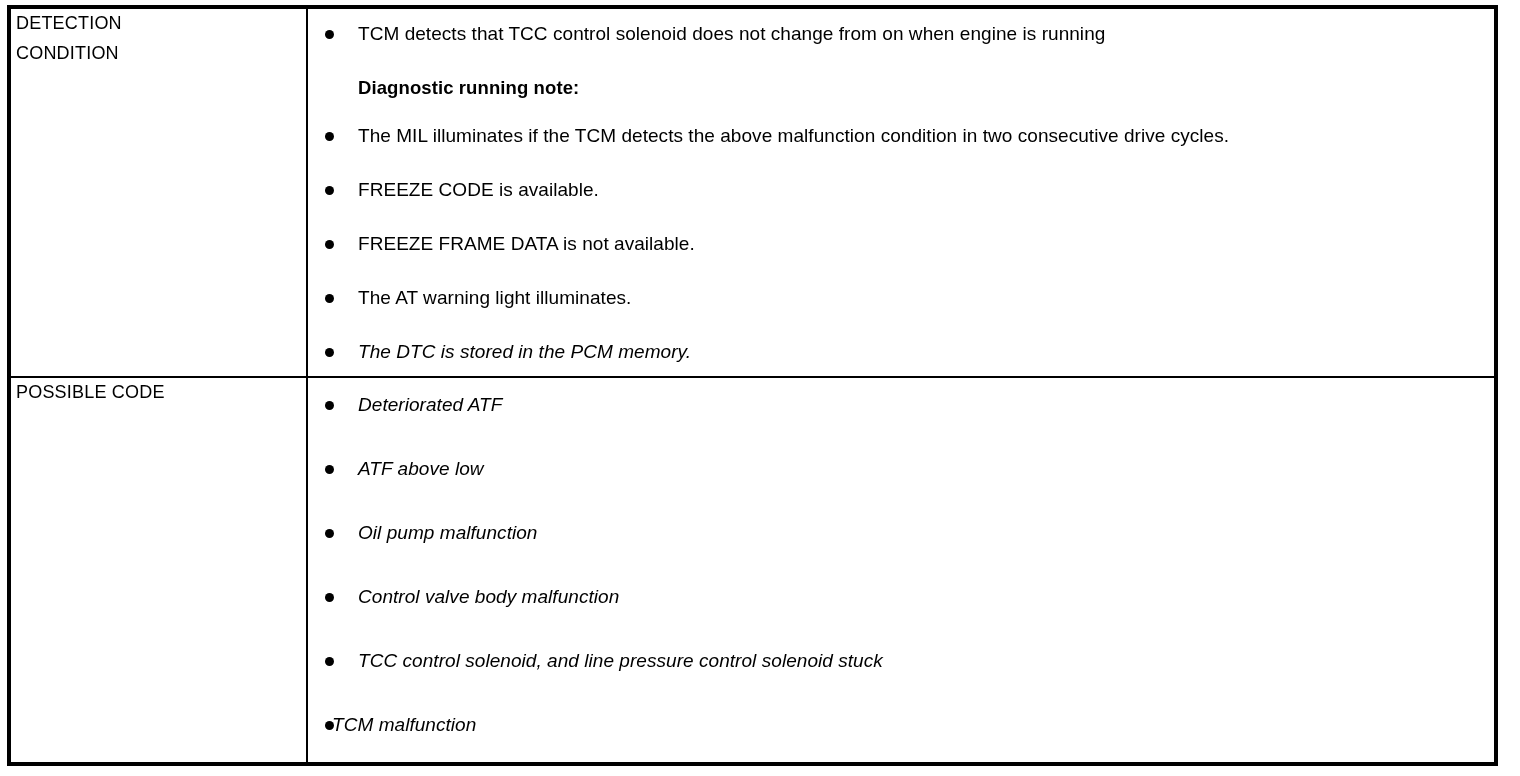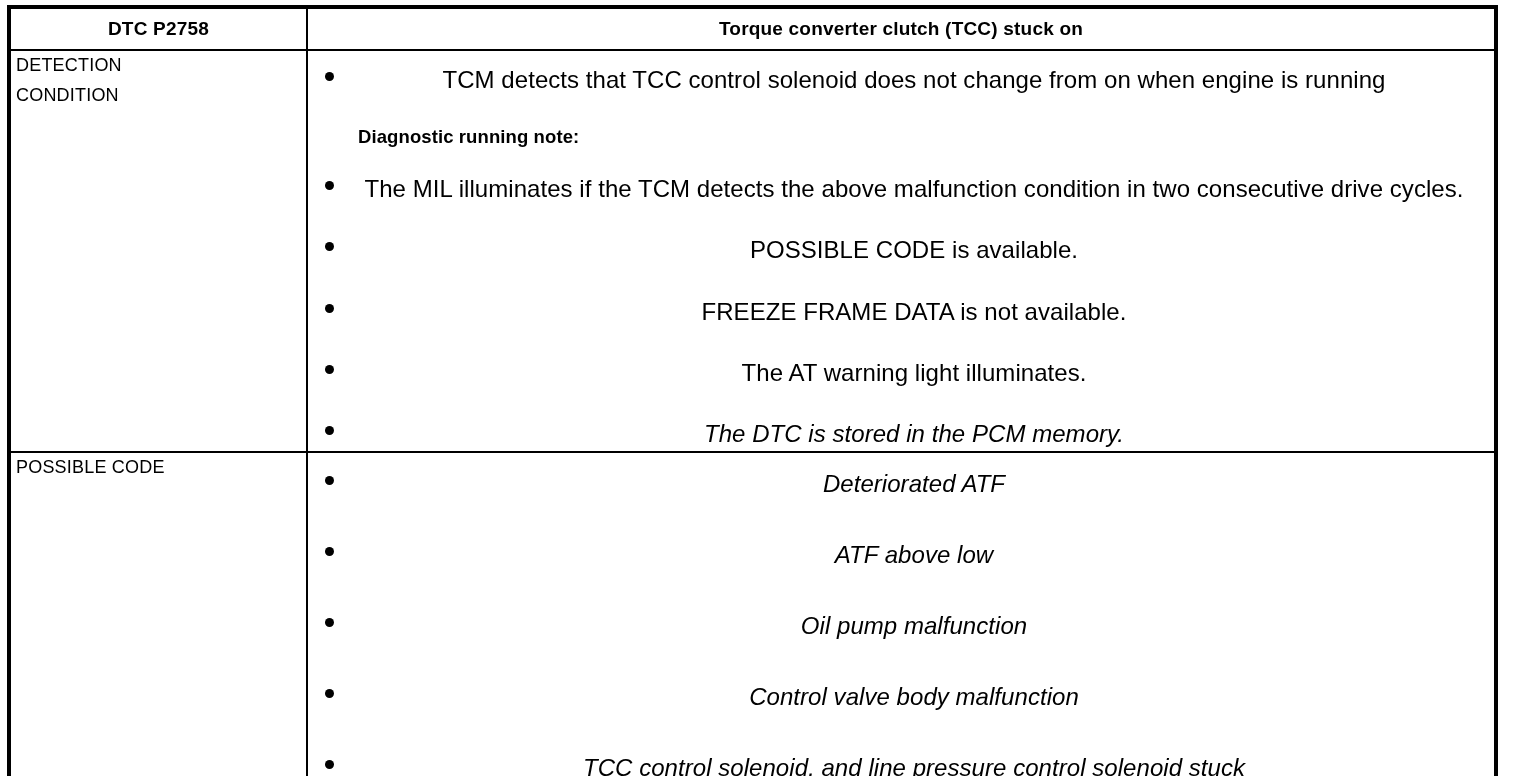--- a/index.html
+++ b/index.html
@@ -89,24 +89,23 @@
   }
   .bullet-list {
     list-style: none;
     margin: 0;
     padding: 0;
   }
   .bullet-item {
     position: relative;
     padding-left: 50px;
     padding-right: 24px;
-    font-size: 24px;
+    font-size: 19px;
     line-height: 1.42;
     letter-spacing: 0.05px;
-    text-align: center;
   }
   .bullet-item .dot {
     position: absolute;
     left: 17px;
     top: 9px;
     width: 9px;
     height: 9px;
     background: #000000;
     border-radius: 50%;
   }
@@ -135,24 +134,20 @@
 
 <div class="page">
 
   <table class="dtc-table">
     <colgroup>
       <col class="col-label">
       <col>
     </colgroup>
     <tbody>
 
-      <tr class="hdr-row">
-        <td class="hdr-cell">DTC P2758</td>
-        <td class="hdr-cell">Torque converter clutch (TCC) stuck on</td>
-      </tr>
 
       <tr>
         <td class="label-cell">
           <span class="label-text">DETECTION
 CONDITION</span>
         </td>
         <td class="content-cell">
           <ul class="bullet-list detection-list">
             <li class="bullet-item">
               <span class="dot"></span>
@@ -160,21 +155,21 @@
             </li>
             <li class="note-item tight">
               <span>Diagnostic running note:</span>
             </li>
             <li class="bullet-item">
               <span class="dot"></span>
               <span>The MIL illuminates if the TCM detects the above malfunction condition in two consecutive drive cycles.</span>
             </li>
             <li class="bullet-item">
               <span class="dot"></span>
-              <span>POSSIBLE CODE is available.</span>
+              <span>FREEZE CODE is available.</span>
             </li>
             <li class="bullet-item">
               <span class="dot"></span>
               <span>FREEZE FRAME DATA is not available.</span>
             </li>
             <li class="bullet-item">
               <span class="dot"></span>
               <span>The AT warning light illuminates.</span>
             </li>
             <li class="bullet-item">

